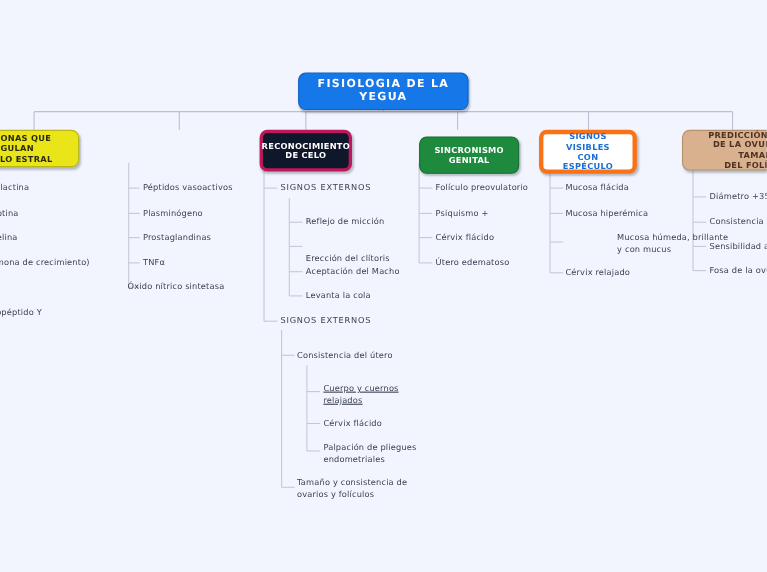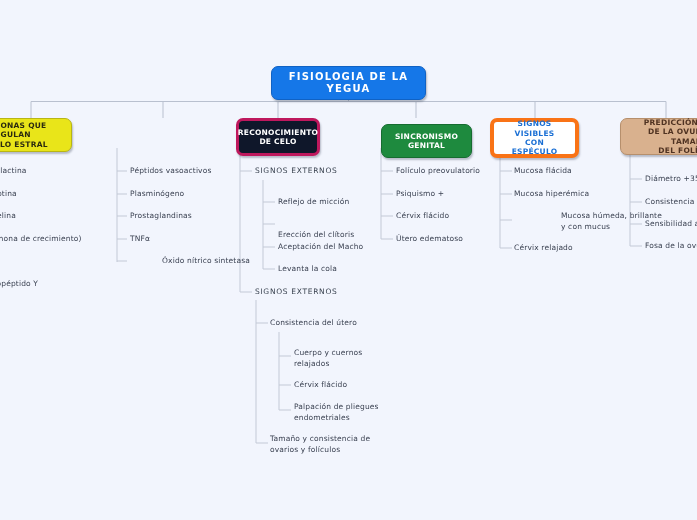--- a/index.html
+++ b/index.html
@@ -164,34 +164,34 @@
   <div class="leaf" style="left:-12px; top:166px; width:105px;">Prolactina</div>
   <div class="leaf" style="left:-12px; top:189px; width:105px;">Leptina</div>
   <div class="leaf" style="left:-12px; top:211px; width:105px;">Grelina</div>
   <div class="leaf" style="left:-34px; top:234px; width:130px;">GH (hormona de crecimiento)</div>
   <div class="leaf" style="left:-22px; top:279px; width:110px;">Neuropéptido Y</div>
 
   <div class="leaf" style="left:130px; top:166px; width:120px;">Péptidos vasoactivos</div>
   <div class="leaf" style="left:130px; top:189px; width:120px;">Plasminógeno</div>
   <div class="leaf" style="left:130px; top:211px; width:120px;">Prostaglandinas</div>
   <div class="leaf" style="left:130px; top:234px; width:120px;">TNFα</div>
-  <div class="leaf" style="left:130px; top:256px; width:120px;text-align:right;">Óxido nítrico sintetasa</div>
+  <div class="leaf" style="left:116px; top:256px; width:120px;">Óxido nítrico sintetasa</div>
 
   <div class="node l1 n-teal" style="left:236px; top:118px; width:84px; height:30px;">RECONOCIMIENTO
 DE CELO</div>
 
   <div class="leaf cap" style="left:255px; top:166px; width:130px;">SIGNOS EXTERNOS</div>
   <div class="leaf" style="left:278px; top:197px; width:130px;">Reflejo de micción</div>
   <div class="leaf" style="left:278px; top:219px; width:130px;margin-top:11px;">Erección del clítoris</div>
   <div class="leaf" style="left:278px; top:242px; width:130px;">Aceptación del Macho</div>
   <div class="leaf" style="left:278px; top:264px; width:130px;">Levanta la cola</div>
 
   <div class="leaf cap" style="left:255px; top:287px; width:130px;">SIGNOS EXTERNOS</div>
   <div class="leaf" style="left:270px; top:318px; width:130px;">Consistencia del útero</div>
-  <div class="leaf" style="left:294px; top:348px; width:110px;">Cuerpo y cuernos
+  <div class="leaf" style="left:294px; top:348px; width:110px;text-decoration:underline;">Cuerpo y cuernos
 relajados</div>
   <div class="leaf" style="left:294px; top:380px; width:110px;">Cérvix flácido</div>
   <div class="leaf" style="left:270px; top:434px; width:120px;">Tamaño y consistencia de
 ovarios y folículos</div>
   <div class="leaf" style="left:294px; top:402px; width:110px;">Palpación de pliegues
  endometriales</div>
 
   <div class="node l1 n-green" style="left:381px; top:124px; width:91px; height:30px;">SINCRONISMO
 GENITAL</div>
   <div class="leaf" style="left:396px; top:166px; width:120px;">Folículo preovulatorio</div>

